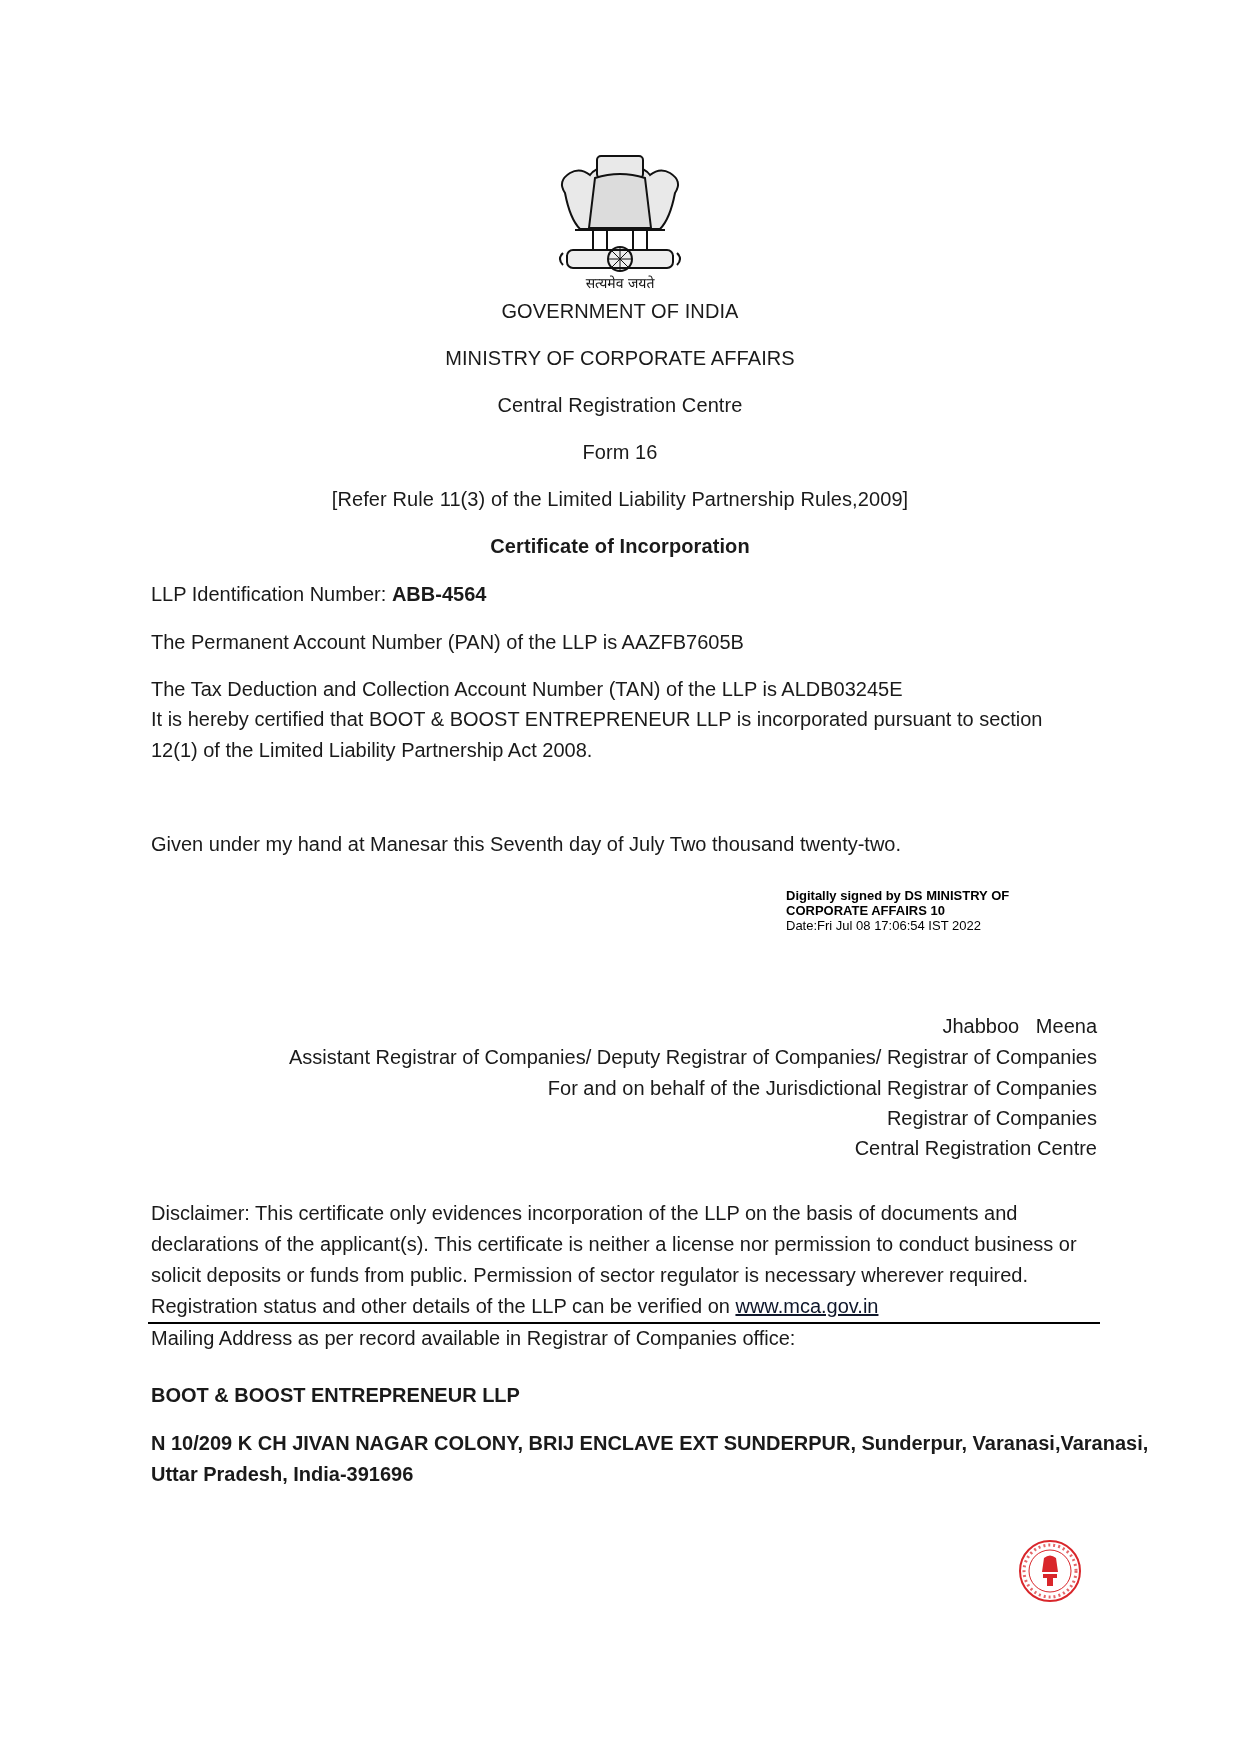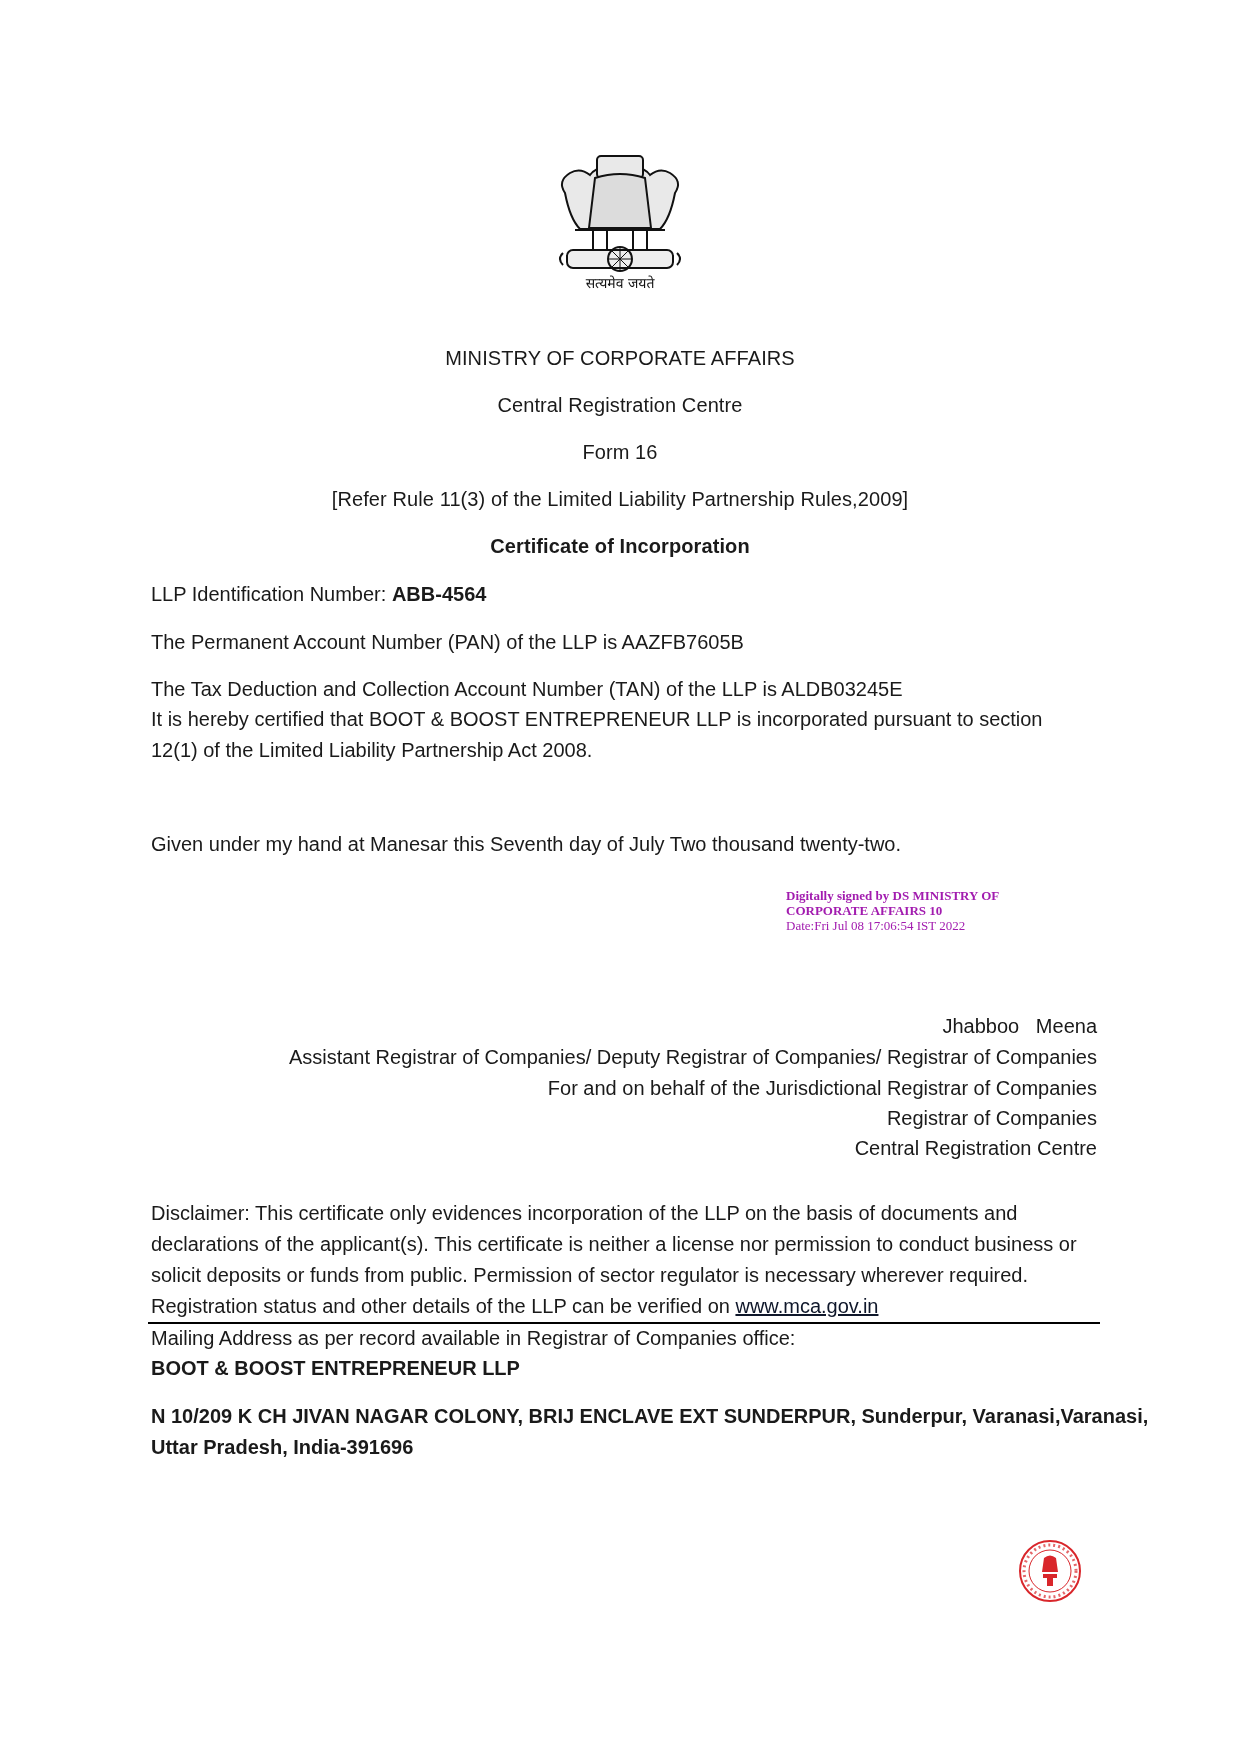--- a/index.html
+++ b/index.html
@@ -6,28 +6,28 @@
     body { width: 1240px; height: 1755px; position: relative; overflow: hidden;
            font-family: "Liberation Sans", sans-serif; color: #1a1a1a; }
     .page { position: absolute; left: 0; top: 0; width: 1240px; height: 1755px; }
     .emblem { position: absolute; left: 545px; top: 148px; width: 150px; height: 150px; }
     .center-line { position: absolute; left: 0; width: 1240px; text-align: center;
                    font-size: 20px; letter-spacing: 0.1px; }
     .cert-title { font-size: 20px; font-weight: 600; }
     .body-line { position: absolute; left: 151px; font-size: 20px; line-height: 30px; }
     .body-line b { font-weight: 600; }
     .ds-block { position: absolute; left: 786px; top: 888px; font-size: 13px; line-height: 15px;
-                font-family: Liberation Serif, serif; color: #a21caf; }
+                font-family: Liberation Sans, sans-serif; color: #000000; }
     .ds-block .bold { font-weight: 700; }
     .sig-line { position: absolute; right: 143px; font-size: 20px; text-align: right; white-space: nowrap; }
     .disclaimer { position: absolute; left: 151px; top: 1198px; width: 950px; font-size: 20px; line-height: 31px; }
     .link { color: #0f172a; text-decoration: underline; }
     .rule { position: absolute; left: 148px; top: 1322px; width: 952px; height: 0; border-top: 2px solid #000; }
     .addr { position: absolute; left: 151px; font-size: 20px; line-height: 30px; }
-    .addr.bold { font-weight: 600; }
+    .addr.bold { font-weight: 600; margin-top: 27px; }
     .seal { position: absolute; left: 1017px; top: 1538px; width: 66px; height: 66px; }
   </style>
 </head>
 <body>
 
 <div class="page">
 
   <svg class="emblem" viewBox="0 0 150 150">
     <g fill="none" stroke="#111" stroke-width="2">
       <path d="M20 45 q-8 -12 5 -20 q10 -6 20 2 q8 -10 20 -6 l0 60 l-30 0 q-10 -10 -15 -36z" fill="#e9e9e9"></path>
@@ -37,20 +37,21 @@
       <path d="M48 80 l0 22 M62 80 l0 22 M88 80 l0 22 M102 80 l0 22"></path>
       <path d="M30 82 l90 0"></path>
       <rect x="22" y="102" width="106" height="18" rx="6" fill="#eeeeee"></rect>
       <circle cx="75" cy="111" r="12"></circle>
       <path d="M75 99 l0 24 M63 111 l24 0 M67 103 l16 16 M83 103 l-16 16" stroke-width="1"></path>
       <path d="M18 105 q-6 6 0 12 M132 105 q6 6 0 12"></path>
     </g>
     <text x="75" y="140" text-anchor="middle" font-size="14" fill="#111" font-family="DejaVu Sans, sans-serif">सत्यमेव जयते</text>
   </svg>
 
+  <div class="center-line" style="top:300px">GOVERNMENT OF INDIA</div>
   <div class="center-line" style="top:347px">MINISTRY OF CORPORATE AFFAIRS</div>
   <div class="center-line" style="top:394px">Central Registration Centre</div>
   <div class="center-line" style="top:441px">Form 16</div>
   <div class="center-line" style="top:488px">[Refer Rule 11(3) of the Limited Liability Partnership Rules,2009]</div>
   <div class="center-line cert-title" style="top:535px">Certificate of Incorporation</div>
 
   <div class="body-line" style="top:579px">
     <span>LLP Identification Number: </span><b>ABB-4564</b>
   </div>
   <div class="body-line" style="top:627px">The Permanent Account Number (PAN) of the LLP is AAZFB7605B</div>

